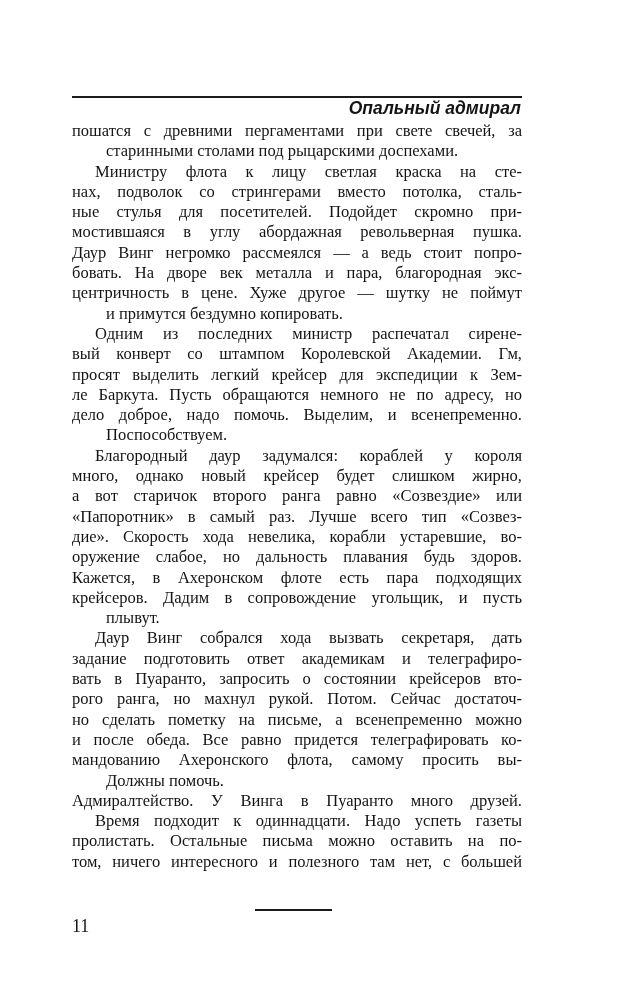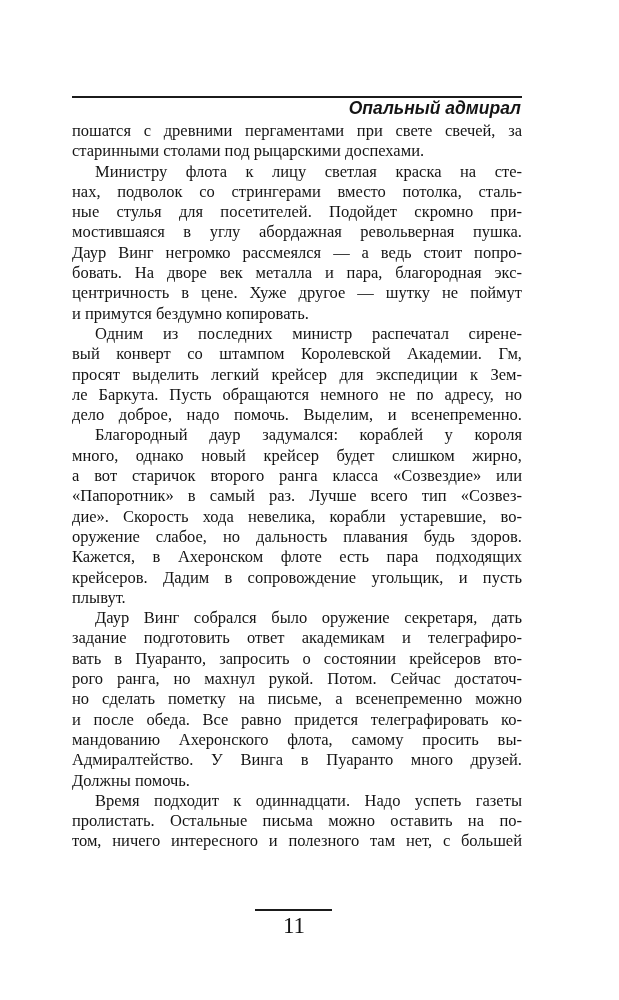--- a/index.html
+++ b/index.html
@@ -52,39 +52,40 @@
     font-size: 16.5px;
     line-height: 20.3px;
     color: #141414;
   }
   .line {
     text-align: justify;
     text-align-last: justify;
   }
   .line.para-end {
     text-align-last: left;
+    margin-left: 34px;
   }
   .line.indent {
     text-indent: 23px;
   }
   .footer-rule {
     position: absolute;
     left: 255px;
     top: 909px;
     width: 77px;
     height: 1.5px;
     background: #1b1b1b;
   }
   .page-number {
     position: absolute;
     left: 72px;
     top: 915px;
     width: 444px;
-    text-align: center;
-    font-size: 23px;
+    text-align: left;
+    font-size: 18px;
     line-height: 22px;
     color: #141414;
   }
 </style>
 </head>
 <body>
 
 <div class="page">
 
   <div class="running-header">
@@ -101,38 +102,39 @@
       <div class="line">мостившаяся в углу абордажная револьверная пушка.</div>
       <div class="line">Даур Винг негромко рассмеялся — а ведь стоит попро-</div>
       <div class="line">бовать. На дворе век металла и пара, благородная экс-</div>
       <div class="line">центричность в цене. Хуже другое — шутку не поймут</div>
       <div class="line para-end">и примутся бездумно копировать.</div>
       <div class="line indent">Одним из последних министр распечатал сирене-</div>
       <div class="line">вый конверт со штампом Королевской Академии. Гм,</div>
       <div class="line">просят выделить легкий крейсер для экспедиции к Зем-</div>
       <div class="line">ле Баркута. Пусть обращаются немного не по адресу, но</div>
       <div class="line">дело доброе, надо помочь. Выделим, и всенепременно.</div>
+      <div class="line para-end">Поспособствуем.</div>
       <div class="line indent">Благородный даур задумался: кораблей у короля</div>
       <div class="line">много, однако новый крейсер будет слишком жирно,</div>
-      <div class="line">а вот старичок второго ранга класса «Созвездие» или</div>
+      <div class="line">а вот старичок второго ранга равно «Созвездие» или</div>
       <div class="line">«Папоротник» в самый раз. Лучше всего тип «Созвез-</div>
       <div class="line">дие». Скорость хода невелика, корабли устаревшие, во-</div>
       <div class="line">оружение слабое, но дальность плавания будь здоров.</div>
       <div class="line">Кажется, в Ахеронском флоте есть пара подходящих</div>
       <div class="line">крейсеров. Дадим в сопровождение угольщик, и пусть</div>
       <div class="line para-end">плывут.</div>
-      <div class="line indent">Даур Винг собрался было оружение секретаря, дать</div>
+      <div class="line indent">Даур Винг собрался хода вызвать секретаря, дать</div>
       <div class="line">задание подготовить ответ академикам и телеграфиро-</div>
       <div class="line">вать в Пуаранто, запросить о состоянии крейсеров вто-</div>
       <div class="line">рого ранга, но махнул рукой. Потом. Сейчас достаточ-</div>
       <div class="line">но сделать пометку на письме, а всенепременно можно</div>
       <div class="line">и после обеда. Все равно придется телеграфировать ко-</div>
       <div class="line">мандованию Ахеронского флота, самому просить вы-</div>
+      <div class="line para-end">Должны помочь.</div>
       <div class="line">Адмиралтейство. У Винга в Пуаранто много друзей.</div>
-      <div class="line para-end">Должны помочь.</div>
       <div class="line indent">Время подходит к одиннадцати. Надо успеть газеты</div>
       <div class="line">пролистать. Остальные письма можно оставить на по-</div>
       <div class="line">том, ничего интересного и полезного там нет, с большей</div>
     </div>
 
   <div class="footer-rule"></div>
   <div class="page-number">11</div>
 
 </div>
 

